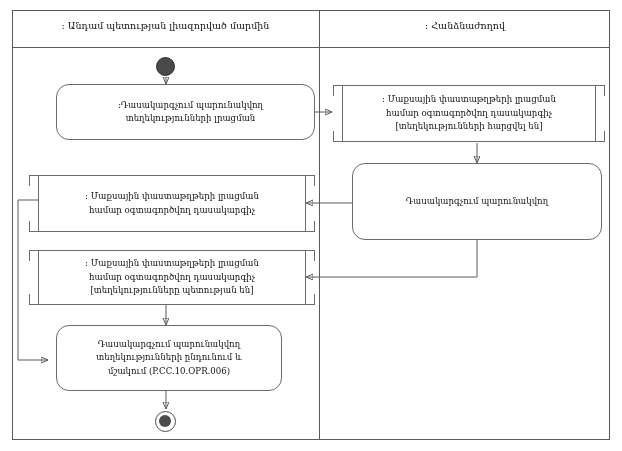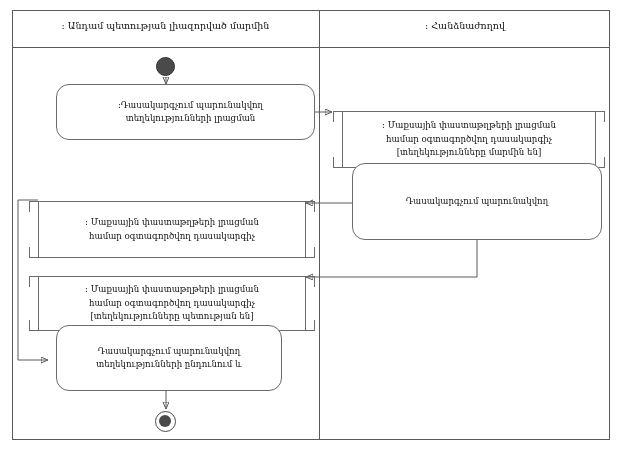--- a/index.html
+++ b/index.html
@@ -82,21 +82,20 @@
     background: #ffffff;
     display: flex;
     align-items: center;
     justify-content: center;
     text-align: center;
     font-family: "DejaVu Serif", serif;
     font-size: 8.6px;
     line-height: 13.5px;
     color: #111111;
     padding: 19px 8px;
-    margin-top: 26px;
   }
   
   .objectnode .br {
     position: absolute;
     width: 9px;
     height: 11px;
     border: 1px solid #6b6b6b;
     box-sizing: border-box;
   }
   .objectnode .br.tl { left: -10px; top: -1px;  border-right: none; border-bottom: none; }
@@ -194,21 +193,21 @@
   </div>
 
   <div class="objectnode" style="left:342px; top:85px; width:254px; height:57px;">
     <span class="br tl"></span>
     <span class="br bl"></span>
     <span class="br tr"></span>
     <span class="br br2"></span>
     <div>
       <span class="node-text">: Մաքսային փաստաթղթերի լրացման</span>
       <span class="node-text">համար օգտագործվող դասակարգիչ</span>
-      <span class="node-text">[տեղեկությունները մարմին են]</span>
+      <span class="node-text">[տեղեկությունների հարցվել են]</span>
     </div>
   </div>
 
   <div class="activity" style="left:352px; top:163px; width:250px; height:77px;">
     <div>
       <span class="node-text">Դասակարգչում պարունակվող</span>
     </div>
   </div>
 
   <div class="objectnode" style="left:38px; top:175px; width:268px; height:57px;">
@@ -231,18 +230,19 @@
       <span class="node-text">: Մաքսային փաստաթղթերի լրացման</span>
       <span class="node-text">համար օգտագործվող դասակարգիչ</span>
       <span class="node-text">[տեղեկությունները պետության են]</span>
     </div>
   </div>
 
   <div class="activity" style="left:56px; top:325px; width:226px; height:66px;">
     <div>
       <span class="node-text">Դասակարգչում պարունակվող</span>
       <span class="node-text">տեղեկությունների ընդունում և</span>
+      <span class="node-text">մշակում (P.CC.10.OPR.006)</span>
     </div>
   </div>
 
   <div class="end-node" style="left:155px; top:411px;"></div>
 
 </div>
 
 </body></html>

